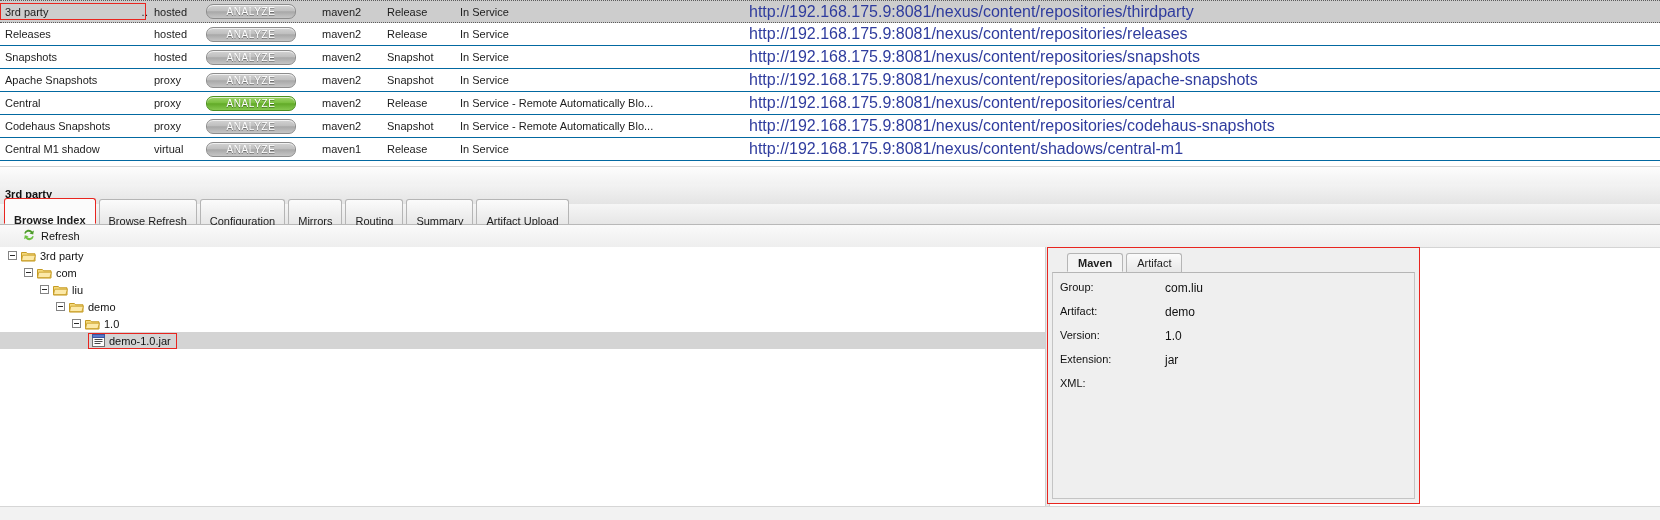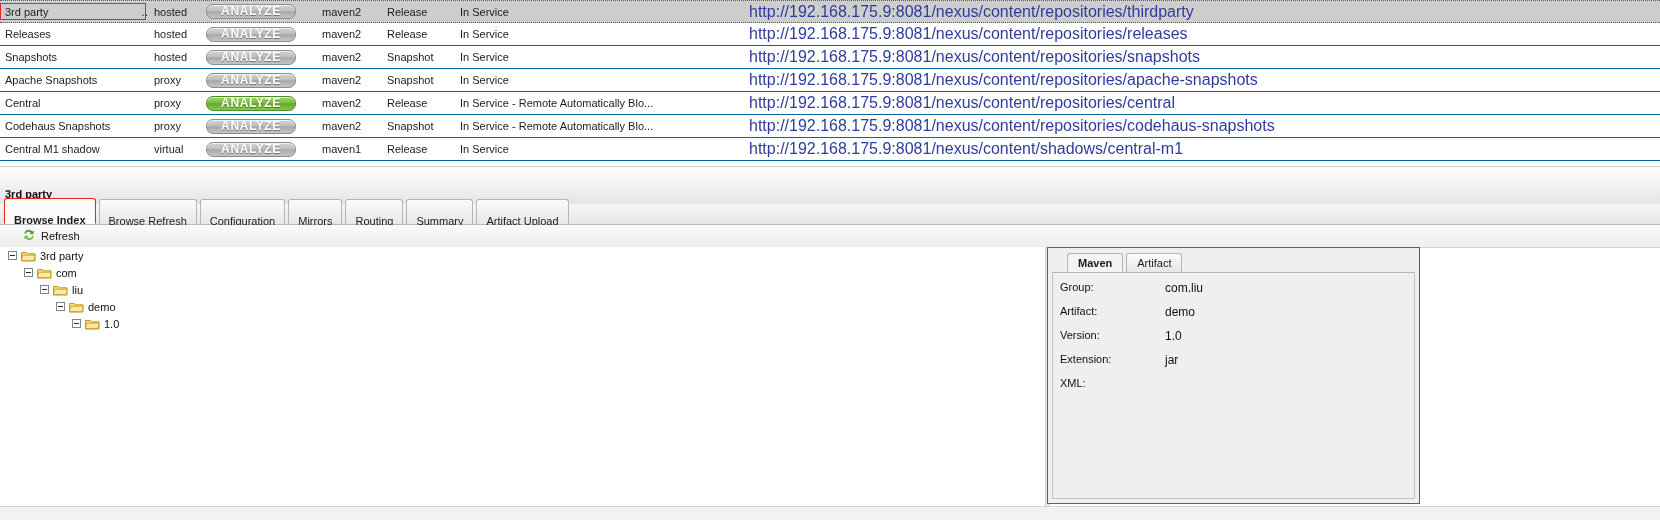--- a/index.html
+++ b/index.html
@@ -36,21 +36,21 @@
   .c-url{flex:1 1 auto;}
   .c-url a{color:#2f3c9e;text-decoration:none;font-size:16px;margin-left:24px;}
   .name-outlined{
     display:inline-block;box-sizing:border-box;
     border:1px solid #e8251f;padding:1px 4px;
     margin-left:-5px;width:146px;height:17px;line-height:14px;
   }
   .analyze-btn{
     display:inline-block;width:88px;height:13px;line-height:13px;
     border-radius:7px;text-align:center;
-    font-size:12px;font-weight:bold;letter-spacing:.6px;color:#ffffff;
+    font-size:10px;font-weight:normal;letter-spacing:.6px;color:#ffffff;
     text-shadow:0 1px 0 rgba(0,0,0,.35);
     background:linear-gradient(to bottom,#d3d3d3 0%,#bfbfbf 45%,#a8a8a8 52%,#c6c6c6 100%);
     border:1px solid #8d8d8d;
     box-shadow:inset 0 1px 0 rgba(255,255,255,.7);
   }
   .analyze-btn.green{
     background:linear-gradient(to bottom,#9ed36a 0%,#79bf3e 45%,#62aa28 52%,#86c84f 100%);
     border:1px solid #4e9120;
   }
   
@@ -293,20 +293,33 @@
       <div style="width: 72px; flex: 0 0 auto;"></div>
       <div style="display: flex; align-items: center;">
         <span class="toggle"></span>
         <span class="folder"><svg width="15" height="12" viewBox="0 0 15 12">
             <path d="M0.5 2.5 L0.5 11 L14 11 L14 3.8 L6.6 3.8 L5.4 2.5 Z" fill="#f5d97a" stroke="#c59b23" stroke-width="1"></path>
             <path d="M1.8 5.2 L14.4 5.2 L12.9 10.6 L0.5 10.6 Z" fill="#fce9a8" stroke="#c59b23" stroke-width="0.8"></path>
           </svg></span>
         <span class="tlabel">1.0</span>
       </div>
     </div>
+    <div class="tnode sel">
+      <div style="width: 88px; flex: 0 0 auto;"></div>
+      <div class="jar-outline" style="display: flex; align-items: center;">
+        <span class="fileicon"><svg width="13" height="13" viewBox="0 0 13 13">
+            <rect x="0.5" y="0.5" width="12" height="12" fill="#fdfdfd" stroke="#6f6f6f"></rect>
+            <rect x="0.5" y="0.5" width="12" height="3" fill="#5a78c8" stroke="#3c56a0"></rect>
+            <rect x="2.5" y="5" width="8" height="1" fill="#4a4a4a"></rect>
+            <rect x="2.5" y="7" width="8" height="1" fill="#4a4a4a"></rect>
+            <rect x="2.5" y="9" width="6" height="1" fill="#4a4a4a"></rect>
+          </svg></span>
+        <span class="tlabel">demo-1.0.jar</span>
+      </div>
+    </div>
   </div>
 
 <div id="detail-splitter"></div>
 
 <div id="detail-wrap">
   <div id="detail-tabs">
       <div class="dtab active">Maven</div>
       <div class="dtab">Artifact</div>
     </div>
   <div id="detail-body">

